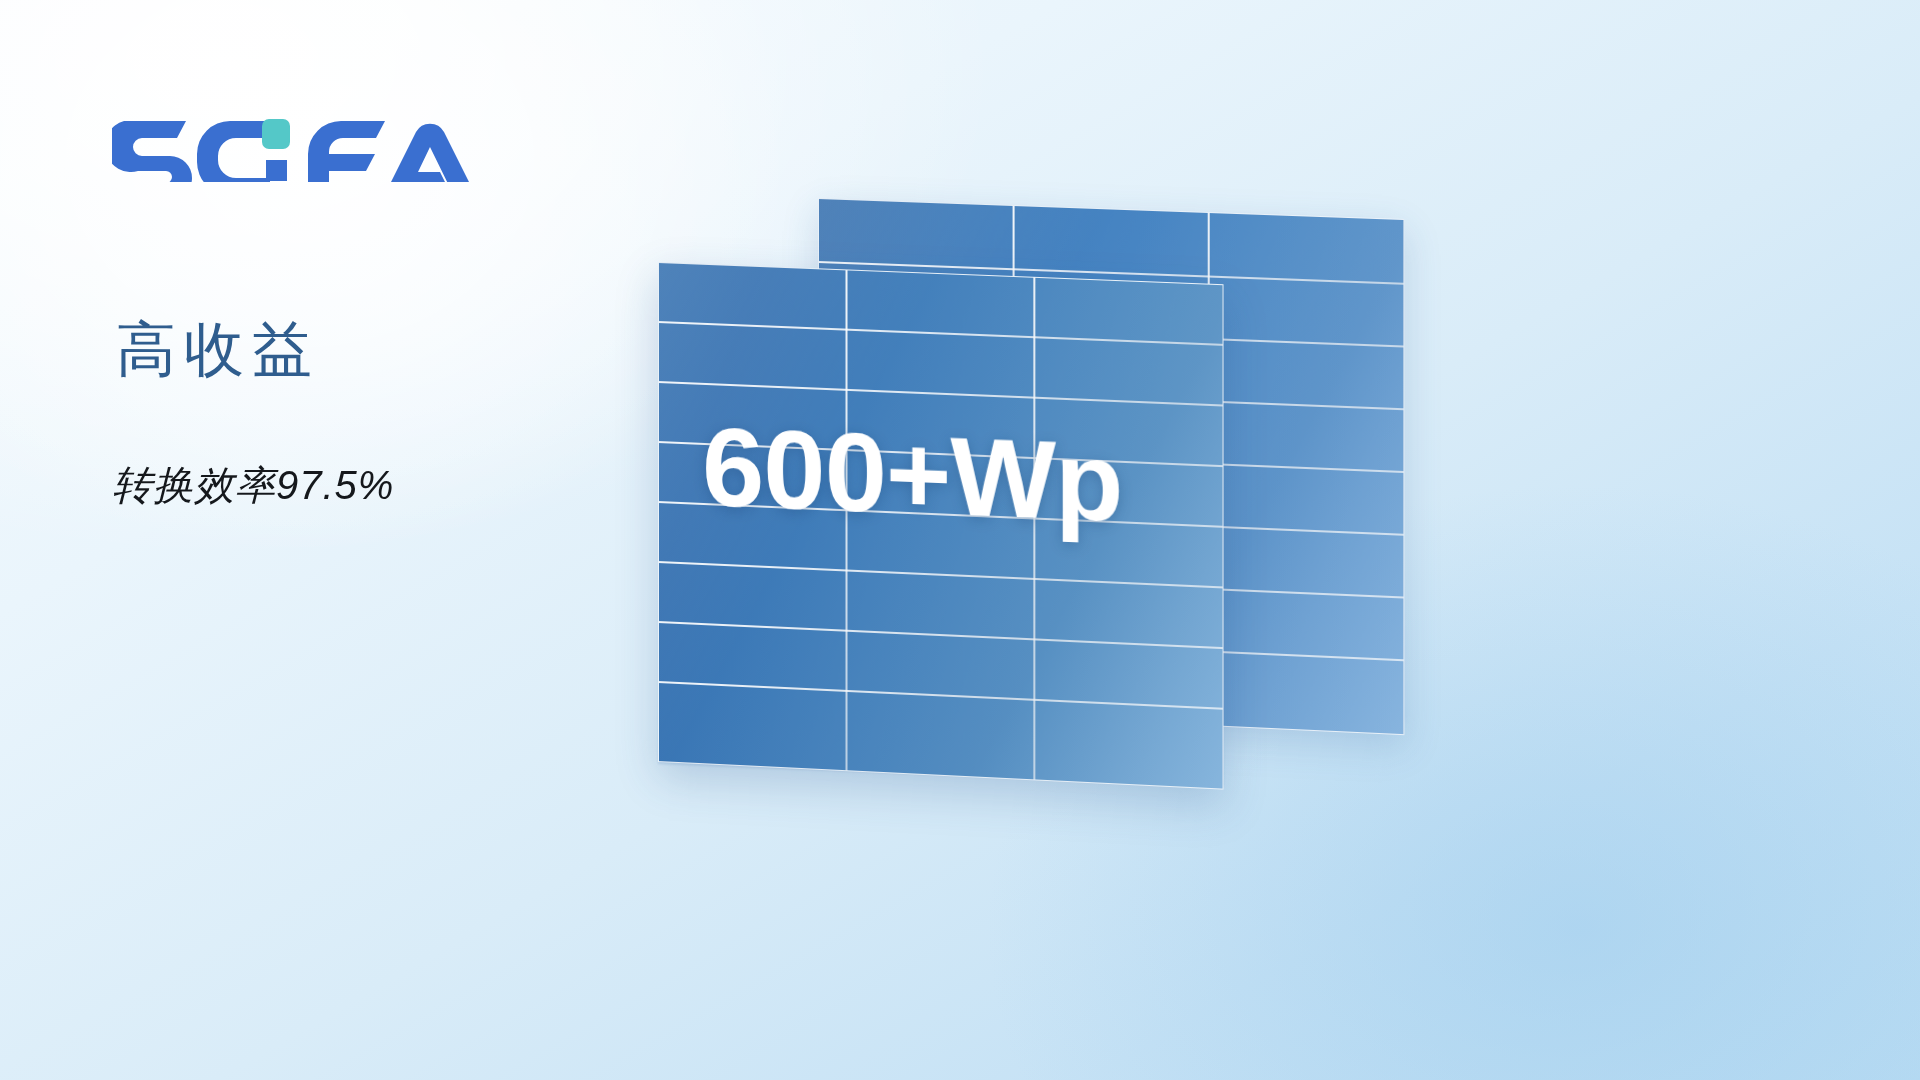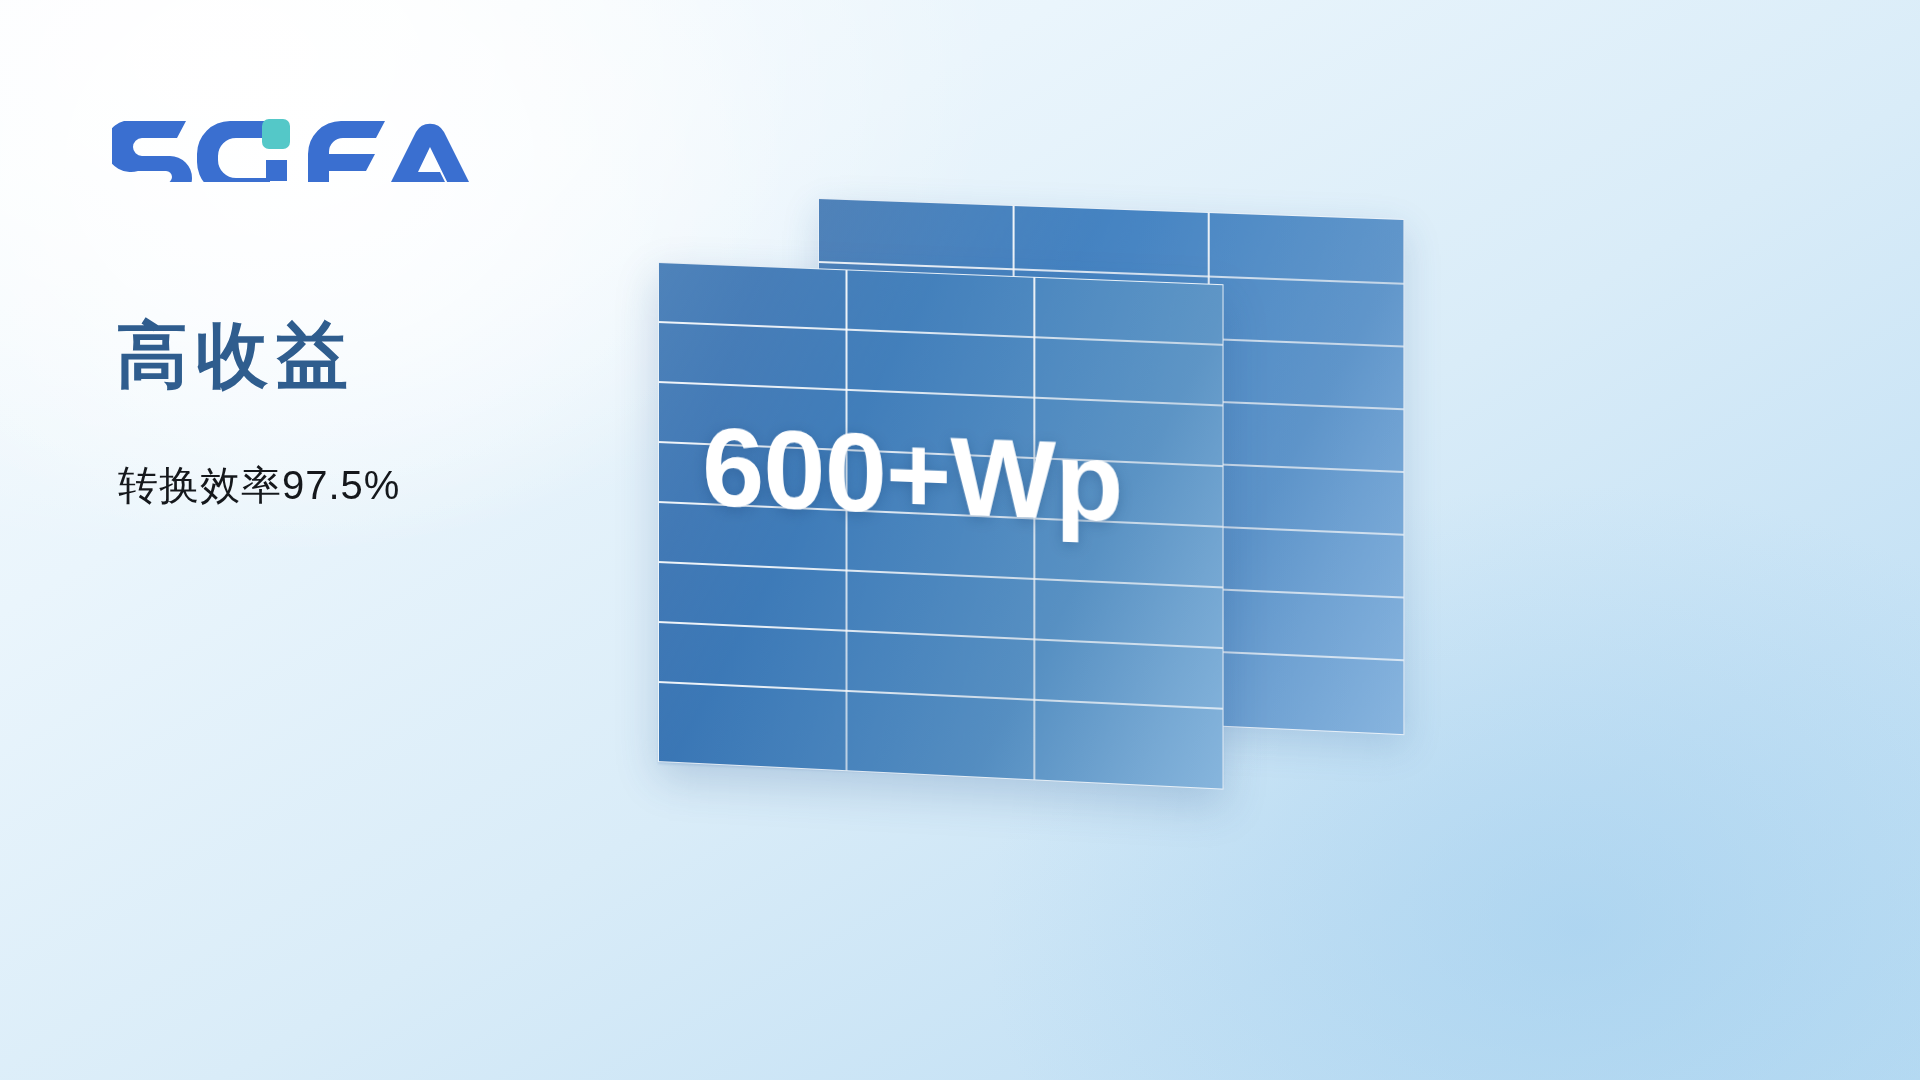--- a/index.html
+++ b/index.html
@@ -23,27 +23,27 @@
     pointer-events:none; }
 
   
   .left-col{ position:absolute; left:112px; top:0; width:640px; height:1080px; }
 
   .logo{ position:absolute; left:0; top:108px; height:74px; }
   .logo svg{ display:block; }
 
   .headline{
     position:absolute; left:4px; top:318px;
-    font-size:72px; font-weight:bold; letter-spacing:8px;
+    font-size:60px; font-weight:normal; letter-spacing:8px;
     color:#2f5d8e; line-height:1.05; white-space:nowrap;
   }
   .sub{
-    position:absolute; left:6px; top:456px;
+    position:absolute; left:0; top:456px;
     font-size:40px; line-height:1.48; color:#15181c;
-    letter-spacing:1px; white-space:nowrap;
+    letter-spacing:1px; white-space:nowrap;font-style:italic;
   }
   .sub div{ display:block; }
 
   
   .panel-zone{ position:absolute; left:600px; top:140px; width:900px; height:780px; }
 
   .panel{
     position:absolute;
     border:1px solid rgba(255,255,255,.85);
   }

